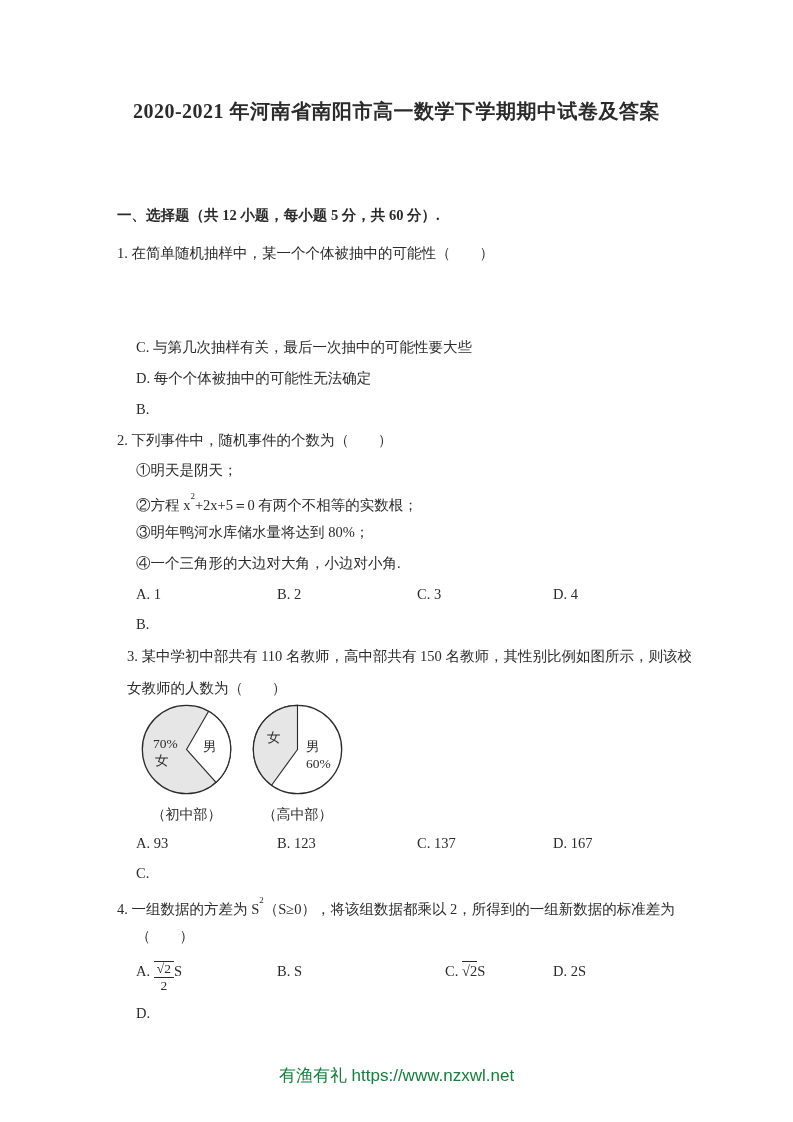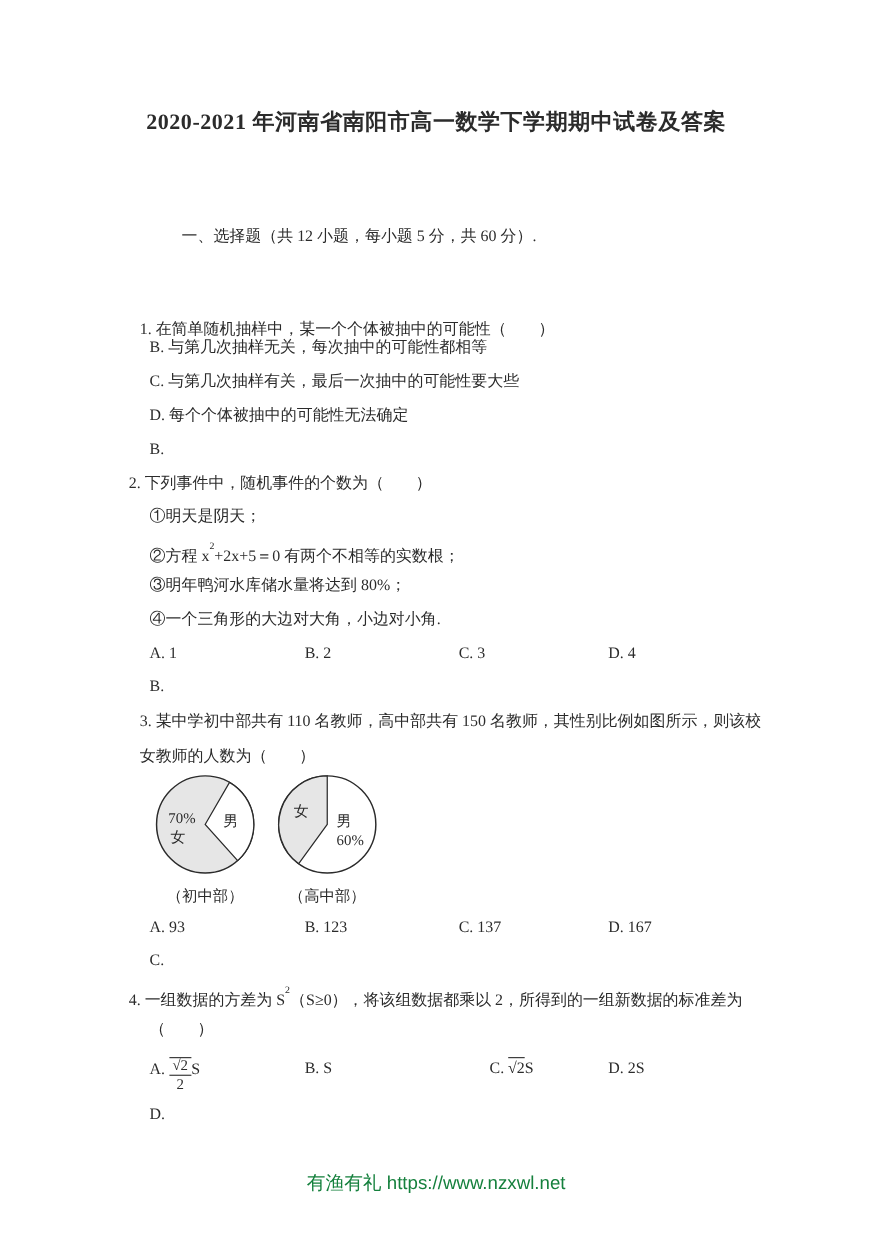--- a/index.html
+++ b/index.html
@@ -1,20 +1,20 @@
 <!DOCTYPE html>
 <html><head>
 <meta charset="utf-8">
 <style>
   html,body{margin:0;padding:0;background:#fff;}
   .page{position:relative;width:793px;height:1122px;background:#ffffff;overflow:hidden;
         font-family:"Liberation Serif","DejaVu Serif",serif;color:#2b2b2b;}
   .t{position:absolute;white-space:nowrap;font-size:14.5px;line-height:20px;}
   .title{left:0;right:0;text-align:center;font-size:20px;font-weight:bold;letter-spacing:.5px;}
-  .bold{font-weight:normal;margin-left:48px;}
+  .bold{font-weight:bold;}
   sup.s2{font-size:9px;position:relative;top:-5px;}
   .piebox{position:absolute;width:95px;height:95px;}
   .piebox svg{display:block;}
   .plabel{position:absolute;font-size:13.5px;line-height:15px;color:#2b2b2b;}
   .caption{position:absolute;width:95px;text-align:center;font-size:14px;}
   .frac{display:inline-block;vertical-align:-14px;text-align:center;line-height:1.05;font-size:13.5px;}
   .frac .num{display:block;border-bottom:1px solid #2b2b2b;padding:0 3px 1px;}
   .frac .den{display:block;padding-top:1px;}
   .rad{border-top:1px solid #2b2b2b;padding-top:1px;}
   .afterS{font-size:14.5px;}
@@ -23,22 +23,21 @@
 </style>
 </head>
 <body>
 
 <div class="page">
 
   <div class="t title" style="top:101px;">2020-2021 年河南省南阳市高一数学下学期期中试卷及答案</div>
 
   <div class="t bold" style="left:117px;top:205px;">一、选择题（共 12 小题，每小题 5 分，共 60 分）.</div>
 
-  <div class="t" style="left:127px;top:243px;margin-top:47px;">1. 在简单随机抽样中，某一个个体被抽中的可能性（　　）</div>
-  <div class="t" style="left:136px;top:306px;">B. 与第几次抽样无关，每次抽中的可能性都相等</div>
+  <div class="t" style="left:117px;top:243px;">1. 在简单随机抽样中，某一个个体被抽中的可能性（　　）</div>
   <div class="t" style="left:136px;top:337px;">C. 与第几次抽样有关，最后一次抽中的可能性要大些</div>
   <div class="t" style="left:136px;top:368px;">D. 每个个体被抽中的可能性无法确定</div>
   <div class="t" style="left:136px;top:399px;">B.</div>
 
   <div class="t" style="left:117px;top:430px;">2. 下列事件中，随机事件的个数为（　　）</div>
   <div class="t" style="left:136px;top:460px;">①明天是阴天；</div>
   <div class="t" style="left:136px;top:491px;"><span>②方程 x</span><sup class="s2">2</sup><span>+2x+5＝0 有两个不相等的实数根；</span></div>
   <div class="t" style="left:136px;top:522px;">③明年鸭河水库储水量将达到 80%；</div>
   <div class="t" style="left:136px;top:553px;">④一个三角形的大边对大角，小边对小角.</div>
   <div class="t" style="left:136px;top:584px;">A. 1</div>

